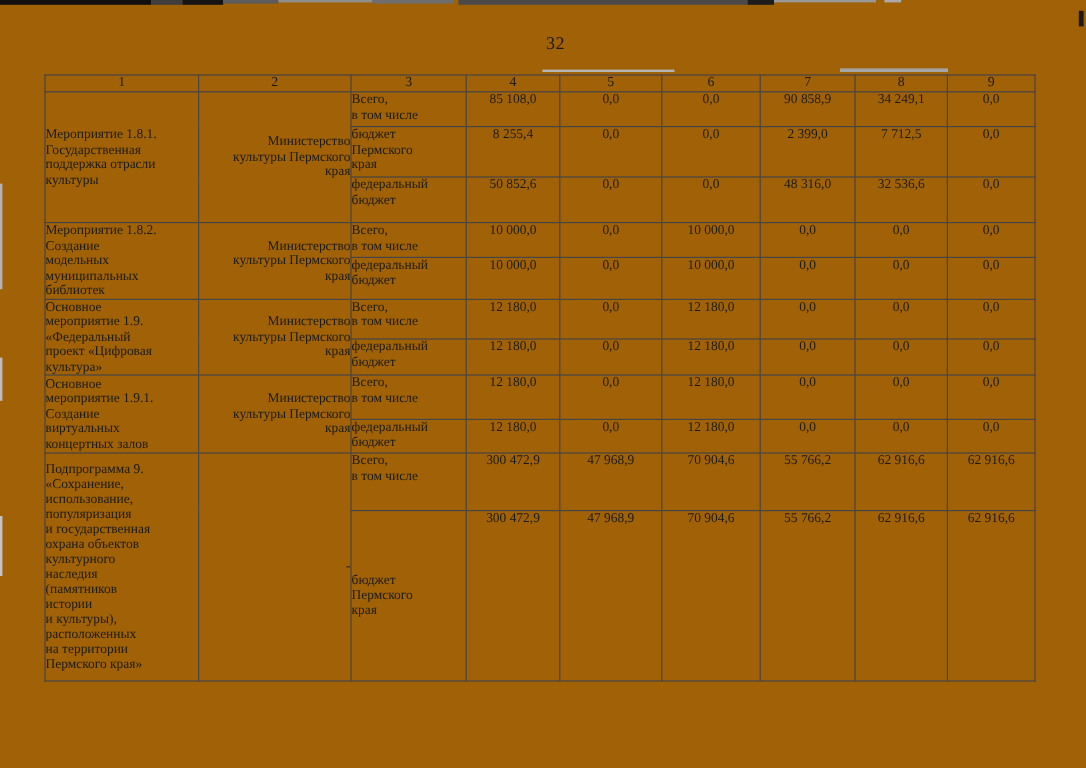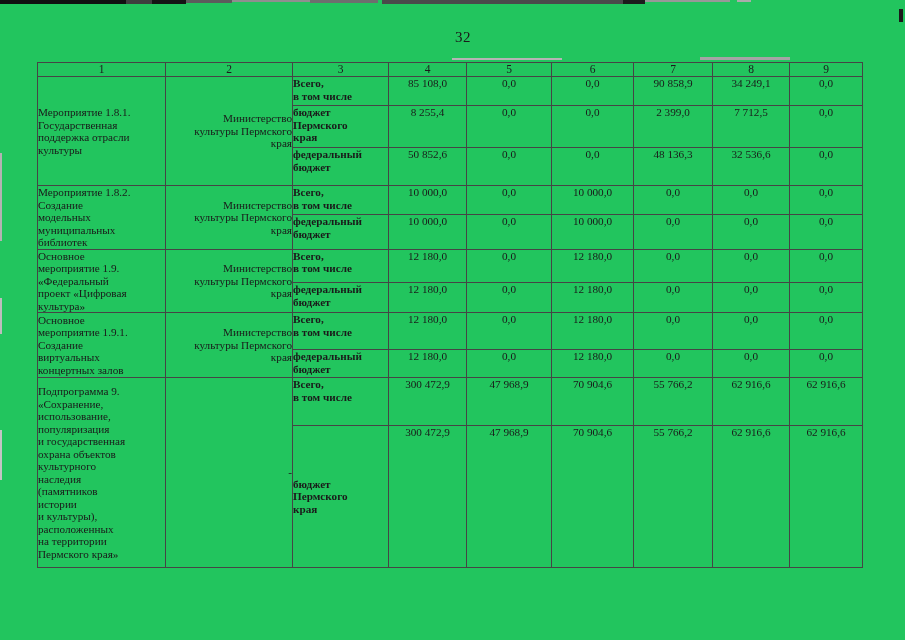--- a/index.html
+++ b/index.html
@@ -6,21 +6,21 @@
   body {
     width: 905px; height: 640px;
     background: #ffffff;
     font-family: "Liberation Serif", "DejaVu Serif", serif;
     color: #1a1a1a;
     overflow: hidden;
   }
   #page {
     position: relative;
     width: 905px; height: 640px;
-    background: #22c55e;
+    background: #a16207;
   }
   .art { position: absolute; top: 0; }
 
   #page-number {
     position: absolute;
     top: 29px; left: 433px; width: 60px;
     text-align: center;
     font-size: 15px;
     letter-spacing: 0.5px;
   }
@@ -54,21 +54,20 @@
   }
   td.c2 {
     text-align: right;
     vertical-align: middle;
     padding: 1px 2px;
   }
   td.c3 {
     text-align: left;
     vertical-align: top;
     padding: 2px 2px 1px 4px;
-    font-weight: bold;
   }
   td.c3.v-mid { vertical-align: middle; }
   td.num {
     text-align: center;
     vertical-align: top;
     padding-top: 1px;
   }
 </style>
 </head>
 <body>
@@ -149,21 +148,21 @@
           <td class="num">2 399,0</td>
           <td class="num">7 712,5</td>
           <td class="num">0,0</td>
         </tr>
         <tr style="height: 38px;">
           <td class="c3">федеральный
 бюджет</td>
           <td class="num">50 852,6</td>
           <td class="num">0,0</td>
           <td class="num">0,0</td>
-          <td class="num">48 136,3</td>
+          <td class="num">48 316,0</td>
           <td class="num">32 536,6</td>
           <td class="num">0,0</td>
         </tr>
         <tr style="height: 29px;">
           <td class="c1" rowspan="2">Мероприятие 1.8.2.
 Создание
 модельных
 муниципальных
 библиотек</td>
           <td class="c2" rowspan="2">Министерство

